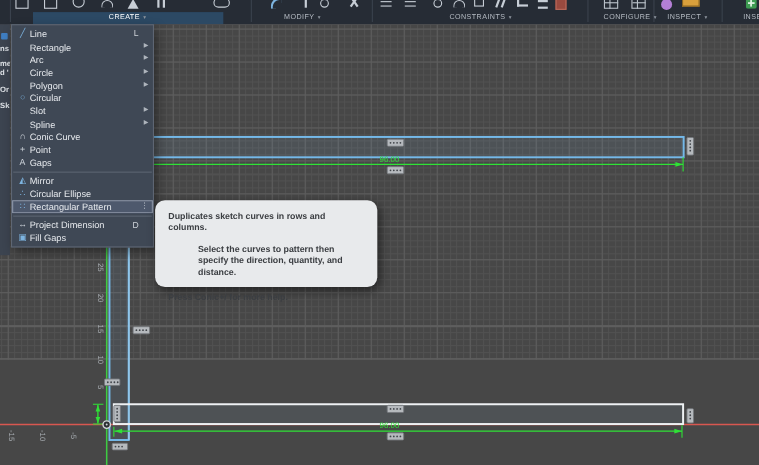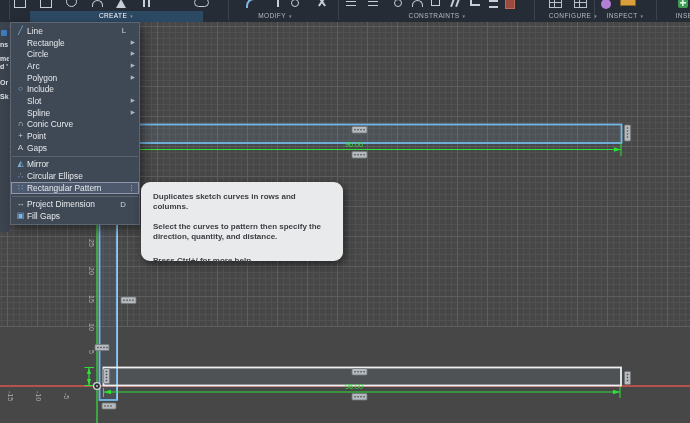--- a/index.html
+++ b/index.html
@@ -63,21 +63,21 @@
   .mar{width:9px;flex:none;text-align:right;font-size:5.5px;color:#aeb4bc;line-height:1;}
   .mar.grip{font-size:7px;color:#cfd5dc;}
   .mi.hl{background:#4e596d;box-shadow:inset 0 0 0 1px #8e97a8;}
   .msep{height:1px;background:#5c6471;margin:2px 1px;}
 
   
   .tooltip{position:absolute;left:141px;top:182px;width:202px;height:79px;background:#e8eaec;
            border-radius:9px;box-shadow:2px 3px 9px rgba(0,0,0,.5);padding:10px 12px;
            box-sizing:border-box;z-index:30;}
   .tooltip p{margin:0;font-size:8px;font-weight:bold;color:#3b3e42;line-height:1.3;}
-  .tooltip p.gap{margin-top:9px;}
+  .tooltip p.gap{margin-top:9px;margin-left:27px;}
   .tooltip p.gap2{margin-top:13px;}
 
   
   .canvas{position:absolute;left:0;top:22px;width:690px;height:305px;background-color:#474747;
     background-image:
       repeating-linear-gradient(to right,#5e5e5e 0 1px,transparent 1px 30px),
       repeating-linear-gradient(to bottom,#5e5e5e 0 1px,transparent 1px 30px),
       repeating-linear-gradient(to right,#515151 0 1px,transparent 1px 6px),
       repeating-linear-gradient(to bottom,#515151 0 1px,transparent 1px 6px);
     background-position:7px 0,0 4px,1px 0,0 4px;}
@@ -276,36 +276,36 @@
       <span class="msc">L</span>
         <span class="mar"></span>
     </div>
     <div class="mi">
       <span class="mic"></span>
         <span class="ml">Rectangle</span>
       <span class="mar">▶</span>
     </div>
     <div class="mi">
       <span class="mic"></span>
+        <span class="ml">Arc</span>
+      <span class="mar">▶</span>
+    </div>
+    <div class="mi">
+      <span class="mic"></span>
         <span class="ml">Circle</span>
       <span class="mar">▶</span>
     </div>
     <div class="mi">
       <span class="mic"></span>
-        <span class="ml">Arc</span>
-      <span class="mar">▶</span>
-    </div>
-    <div class="mi">
-      <span class="mic"></span>
         <span class="ml">Polygon</span>
       <span class="mar">▶</span>
     </div>
     <div class="mi">
       <span class="mic">○</span>
-      <span class="ml">Include</span>
+      <span class="ml">Circular</span>
         <span class="mar"></span>
     </div>
     <div class="mi">
       <span class="mic"></span>
         <span class="ml">Slot</span>
       <span class="mar">▶</span>
     </div>
     <div class="mi">
       <span class="mic"></span>
         <span class="ml">Spline</span>
@@ -352,16 +352,16 @@
     <div class="mi">
       <span class="mic">▣</span>
       <span class="ml">Fill Gaps</span>
         <span class="mar"></span>
     </div>
   </div>
 
   <div class="tooltip">
     <p>Duplicates sketch curves in rows and columns.</p>
     <p class="gap">Select the curves to pattern then specify the direction, quantity, and distance.</p>
-    <p class="gap2">Press Ctrl+/ for more help.</p>
+    <p class="gap2">Press Conic+/ for more help.</p>
   </div>
 
 </div>
 
 </body></html>

